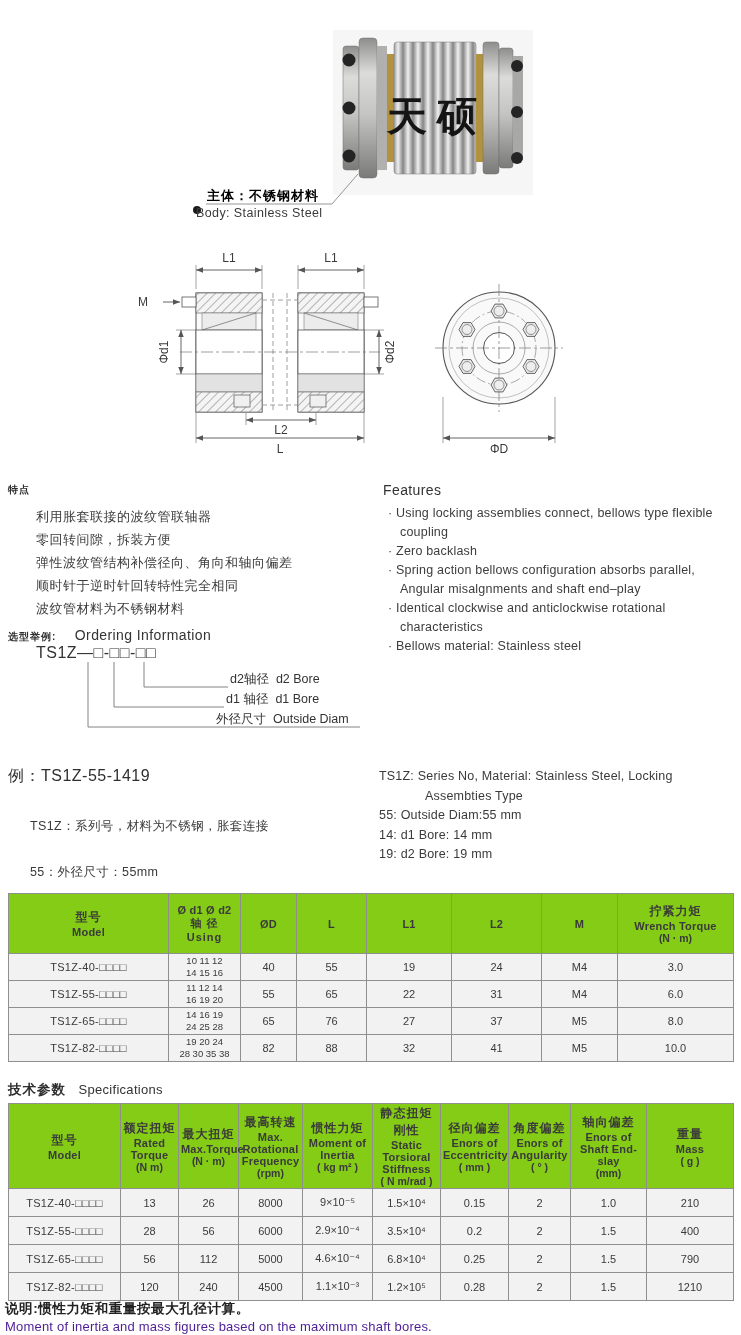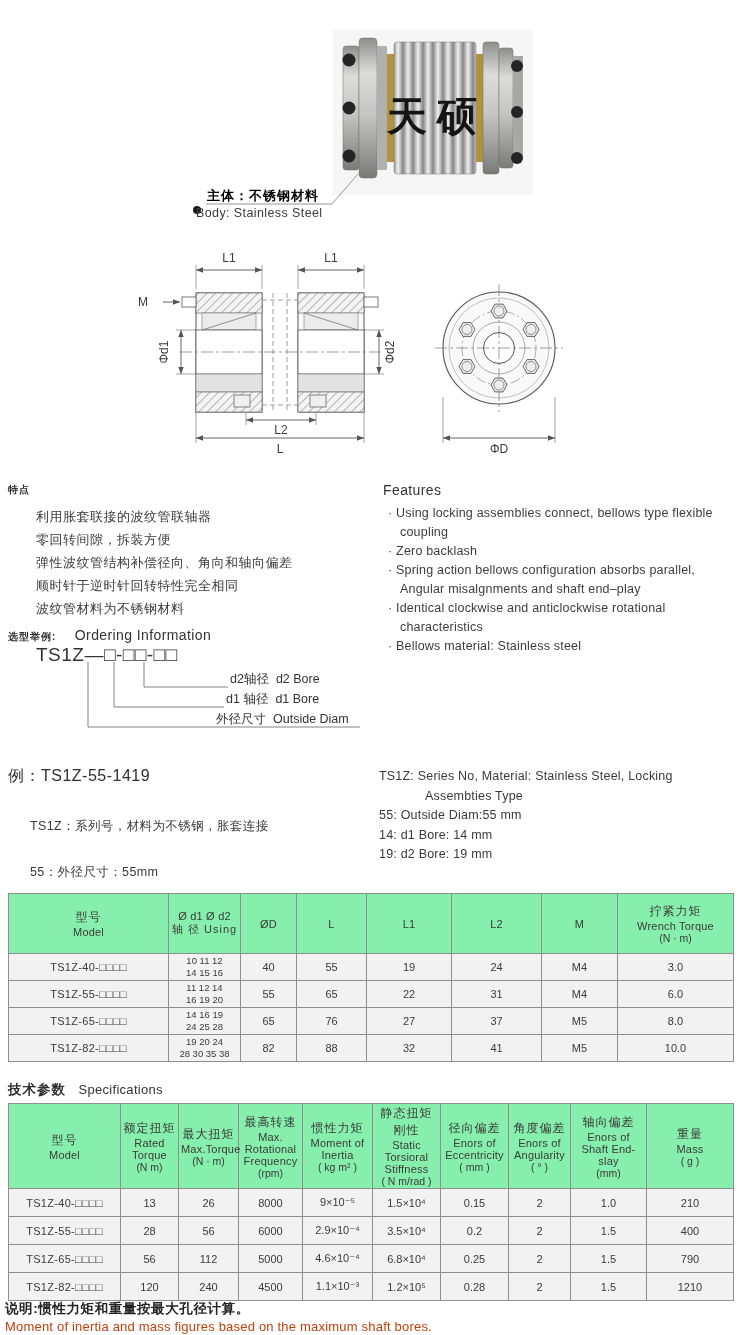--- a/index.html
+++ b/index.html
@@ -14,50 +14,50 @@
   .callout-en { font-size:12.5px; color:#3a3a3a; letter-spacing:.4px; }
 
   
   .sec-title-zh { font-size:10px; font-weight:600; color:#2e2e2e; letter-spacing:1px; }
   .sec-title-en { font-size:14px; color:#333; letter-spacing:.4px; }
   .feat-zh-list div { font-size:13px; line-height:23px; color:#3c3c3c; letter-spacing:.5px; }
   .feat-en-list div { font-size:12.5px; line-height:19px; color:#3c3c3c; padding-left:12px; text-indent:-12px; letter-spacing:.2px; }
   .feat-en-list div::before { content:"· "; }
 
   
-  .ord-code { font-size:19px; letter-spacing:.5px; color:#333; }
+  .ord-code { font-size:16px; letter-spacing:.5px; color:#333; }
   .ord-label { font-size:12.5px; color:#333; white-space:nowrap; }
   .ord-label .zh { margin-right:7px; }
 
   
   .ex-title { font-size:16px; color:#2f2f2f; letter-spacing:.5px; }
   .ex-zh-lines div { font-size:12.5px; line-height:28px; color:#3a3a3a; letter-spacing:.4px;margin-top:18px; }
   .ex-en-lines div { font-size:12.5px; line-height:19.5px; color:#3a3a3a; letter-spacing:.2px; }
   .ex-en-lines div.indent { padding-left:46px; }
 
   
   table { border-collapse:collapse; table-layout:fixed; width:725px; background:#f2f2f2; }
   th, td { border:1px solid #8f8f8f; text-align:center; vertical-align:middle; color:#3a3a3a; padding:1px 2px; }
-  thead th { background:#86efac; font-weight:normal; }
+  thead th { background:#84cc16; font-weight:bold; }
   .h-zh { font-size:12px; letter-spacing:1px; }
   .h-en { font-size:11px; letter-spacing:.2px; }
   .h-sub { font-size:10.5px; }
   td { font-size:11px; }
   td .b1, td .b2 { display:block; font-size:9.5px; line-height:1.25; }
   #table1 tbody tr { height:27px; }
   #table1 thead tr { height:60px; }
   #table2 tbody tr { height:28px; }
   #table2 thead tr { height:80px; }
   .model-cell { letter-spacing:.3px; }
 
   .specs-title-zh { font-size:13.5px; font-weight:600; color:#2e2e2e; letter-spacing:1px; }
   .specs-title-en { font-size:13px; color:#333; margin-left:8px; letter-spacing:.3px; }
 
   .footnote-zh { font-size:13.5px; font-weight:700; color:#222; letter-spacing:.6px; }
-  .footnote-en { font-size:13px; color:#c2410c; letter-spacing:.2px; }
+  .footnote-en { font-size:13px; color:#4c1d95; letter-spacing:.2px; }
 
   svg text { font-family:"Liberation Sans","DejaVu Sans",sans-serif; }
 </style>
 </head>
 <body>
 
 <div id="page">
 
   <svg class="abs" style="left:333px; top:30px;" width="200" height="165" viewBox="0 0 200 165">
     <defs>

